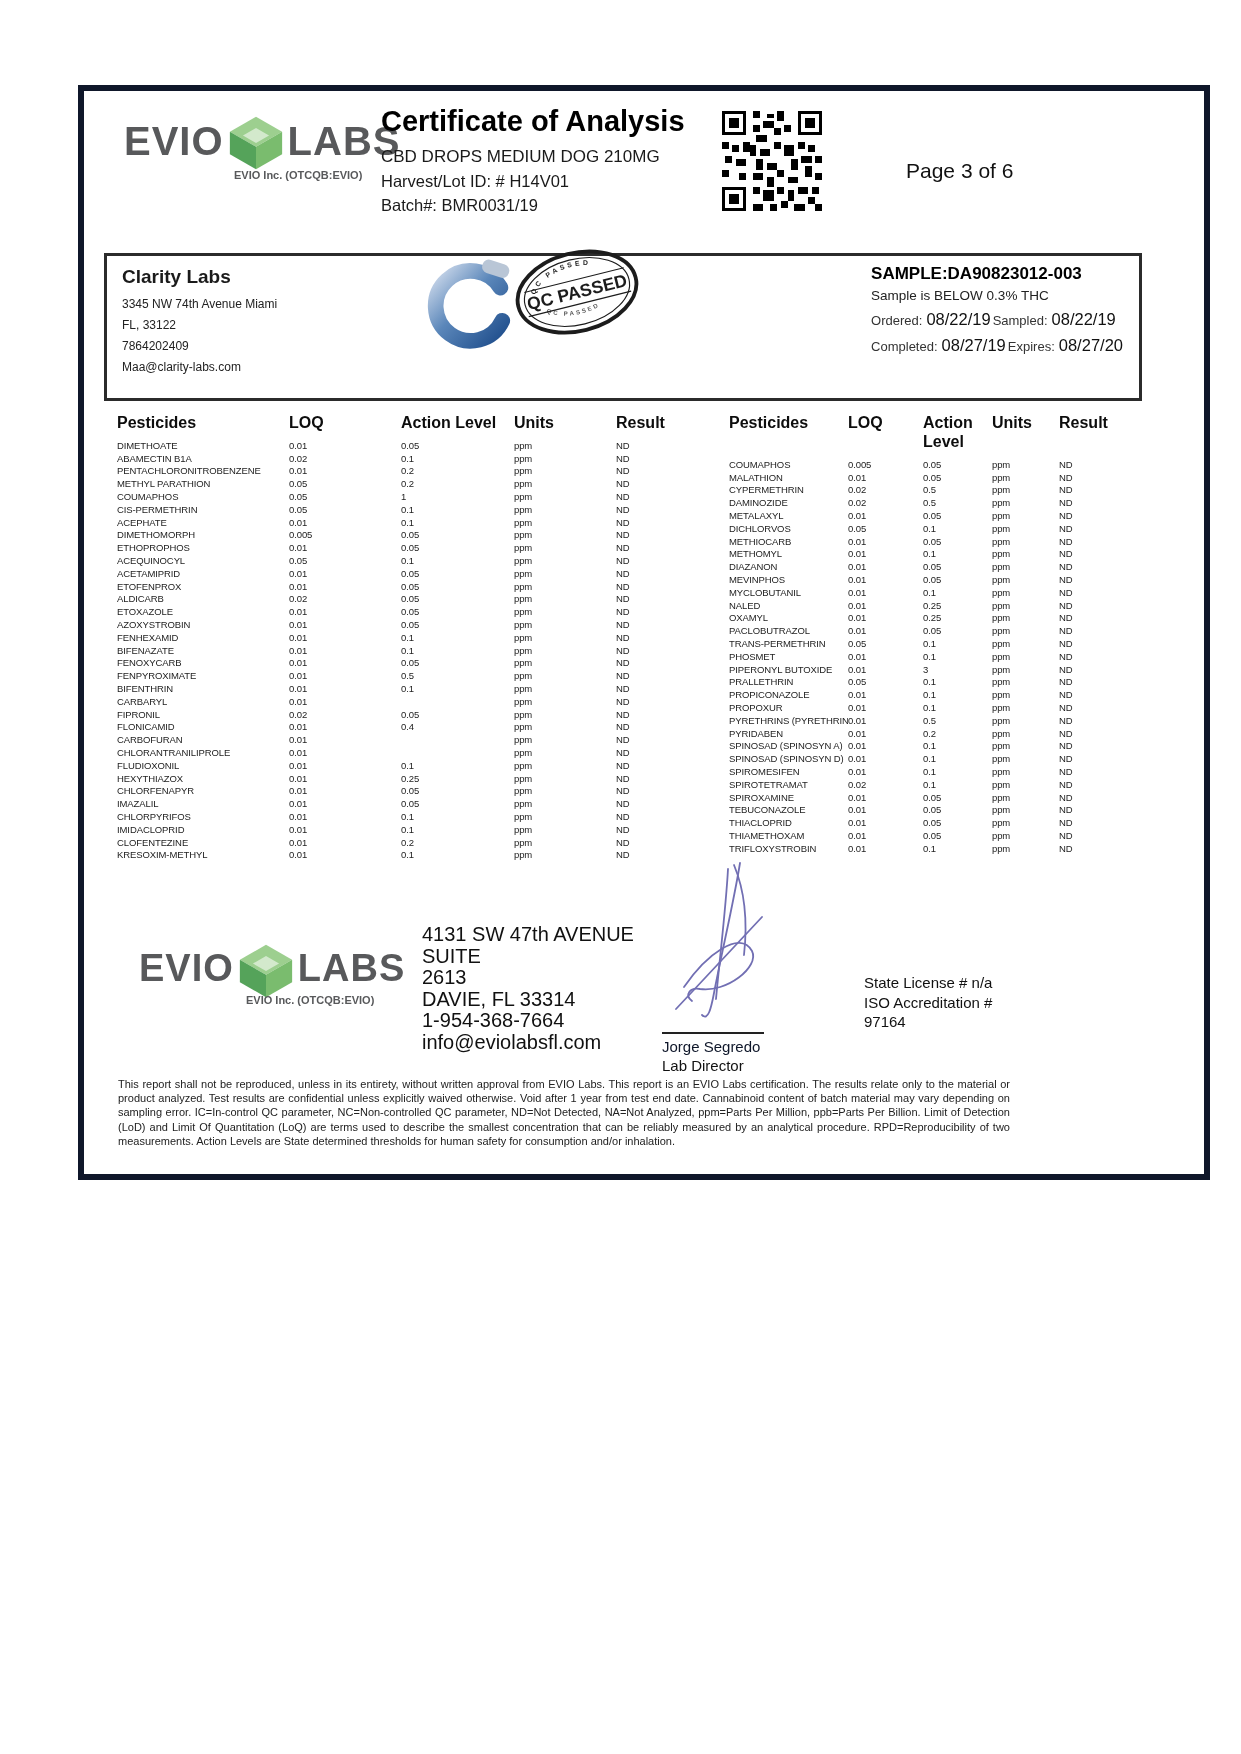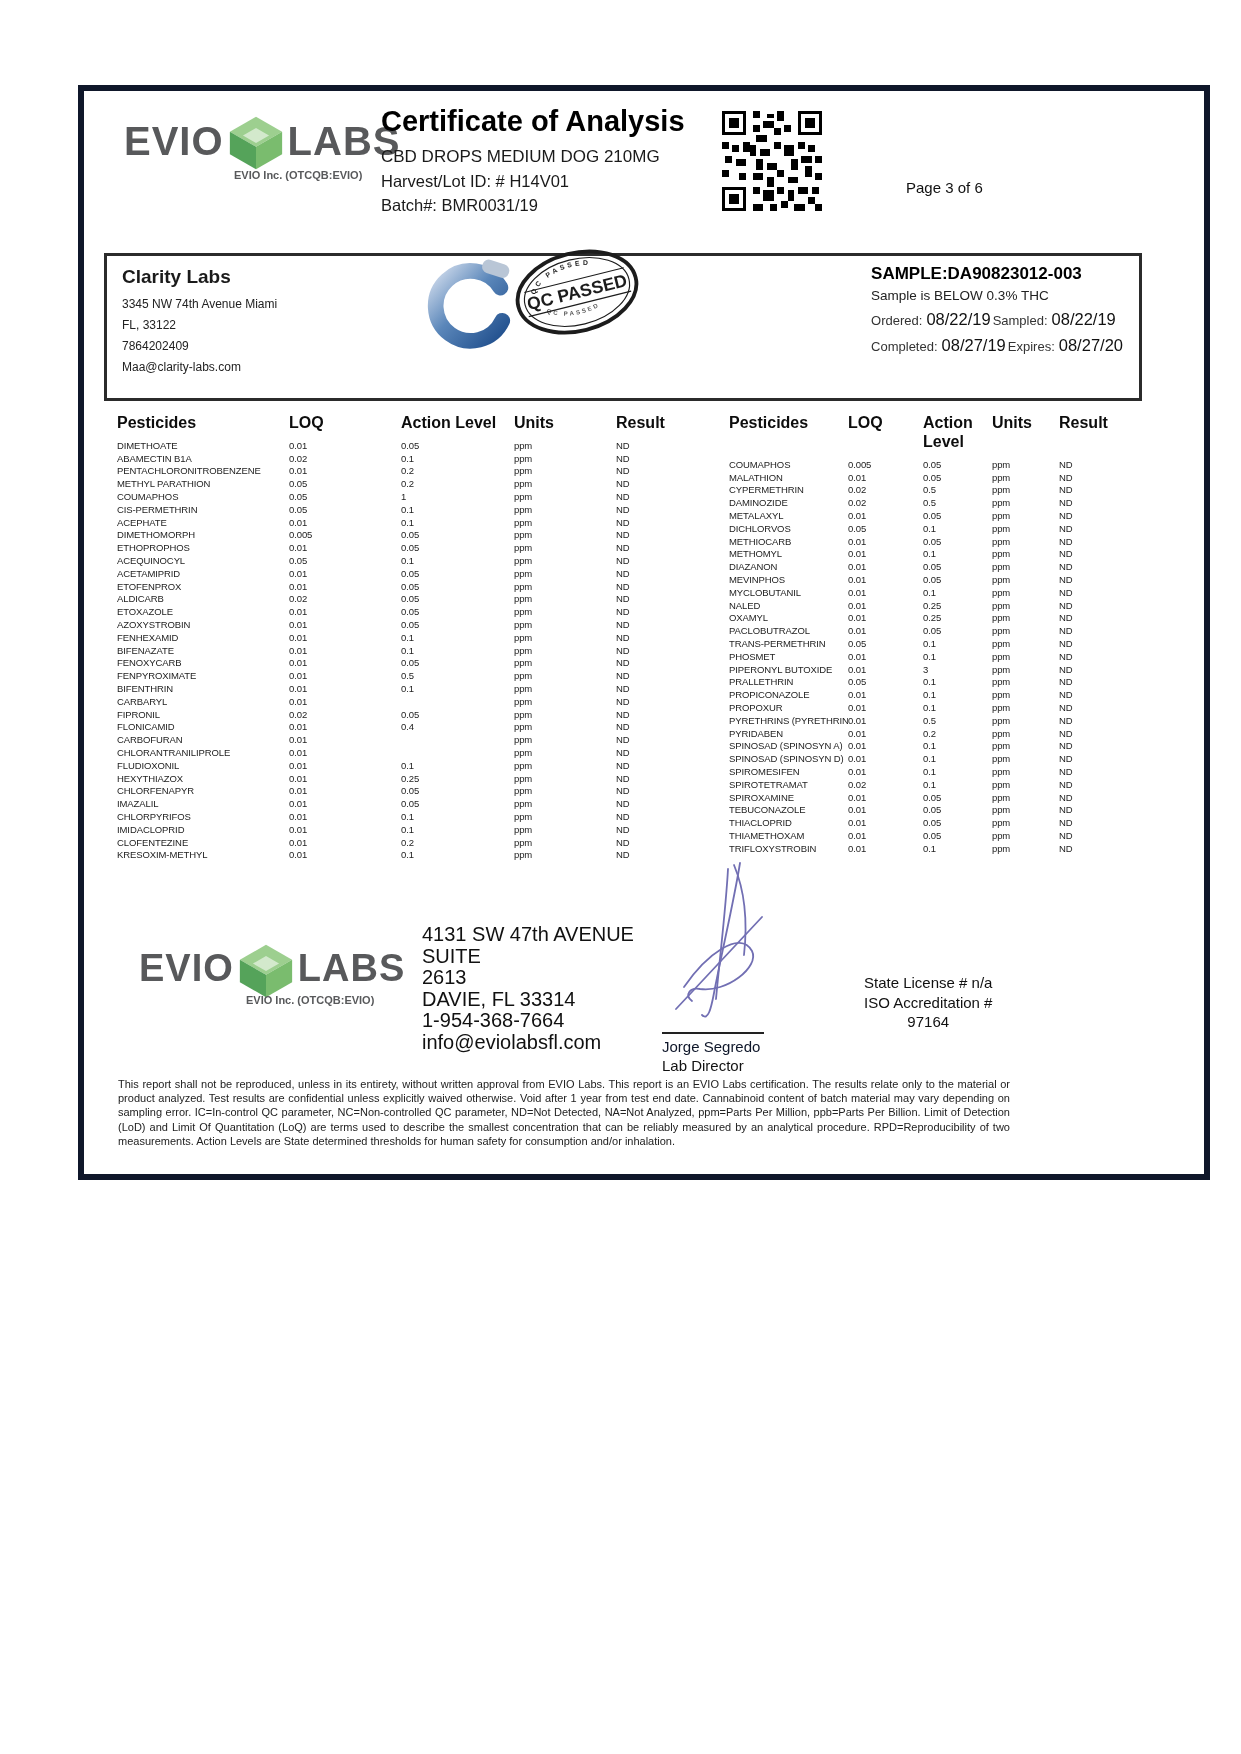--- a/index.html
+++ b/index.html
@@ -13,21 +13,21 @@
   .logo .word{font-size:40px;font-weight:bold;color:#58595b;letter-spacing:1px;line-height:52px;}
   .logo .cube{width:56px;height:56px;margin:0 4px;}
   .logo-sub{font-size:11px;font-weight:bold;color:#58595b;}
   .hdr-logo{left:40px;top:24px;}
   .hdr-logo-sub{position:absolute;left:150px;top:78px;}
   .title-block{position:absolute;left:297px;top:14px;width:330px;}
   .doc-title{font-size:29px;font-weight:bold;color:#000;margin-bottom:9px;}
   .doc-product{font-size:17px;margin-bottom:5px;}
   .doc-line{font-size:16.5px;margin-bottom:5px;}
   .qr{position:absolute;left:638px;top:20px;width:100px;height:100px;}
-  .page-num{position:absolute;left:822px;top:88px;font-size:15px;color:#111;}
+  .page-num{position:absolute;left:822px;top:68px;font-size:21px;color:#111;}
 
   
   .info-box{position:absolute;left:20px;top:162px;width:1032px;height:142px;
         border:3px solid #2b2b2b;background:#fff;}
   .client{position:absolute;left:15px;top:10px;}
   .client-name{font-size:19px;font-weight:bold;margin-bottom:6px;}
   .client-line{font-size:12px;line-height:21px;color:#222;}
   .clogo{position:absolute;left:318px;top:2px;width:92px;height:96px;}
   .stamp{position:absolute;left:405px;top:-18px;width:130px;height:108px;}
   .sample{position:absolute;right:14px;top:8px;text-align:left;margin-left:48px;}
@@ -49,21 +49,21 @@
   
   .ftr-logo{left:55px;top:852px;}
   .ftr-logo .word{font-size:38px;line-height:50px;}
   .ftr-logo-sub{position:absolute;left:162px;top:903px;}
   .ftr-address{position:absolute;left:338px;top:833px;width:230px;
         font-size:20px;line-height:21.5px;color:#111;}
   .signature-svg{position:absolute;left:570px;top:768px;width:160px;height:172px;}
   .sig-line{position:absolute;left:578px;top:941px;width:102px;border-top:2px solid #222;}
   .sig-name{position:absolute;left:578px;top:947px;font-size:15px;color:#0f172a;}
   .sig-role{position:absolute;left:578px;top:966px;font-size:15px;color:#111;}
-  .license{position:absolute;left:780px;top:882px;font-size:15px;line-height:19.5px;color:#111;text-align:center;}
+  .license{position:absolute;left:780px;top:882px;font-size:15px;line-height:19.5px;color:#111;}
   .disclaimer{position:absolute;left:34px;top:986px;width:892px;
         font-size:11px;line-height:14.2px;color:#222;text-align:justify;}
 </style>
 </head>
 <body>
 
 <div class="page">
   <div class="green-box">
 
     <div class="logo hdr-logo">

